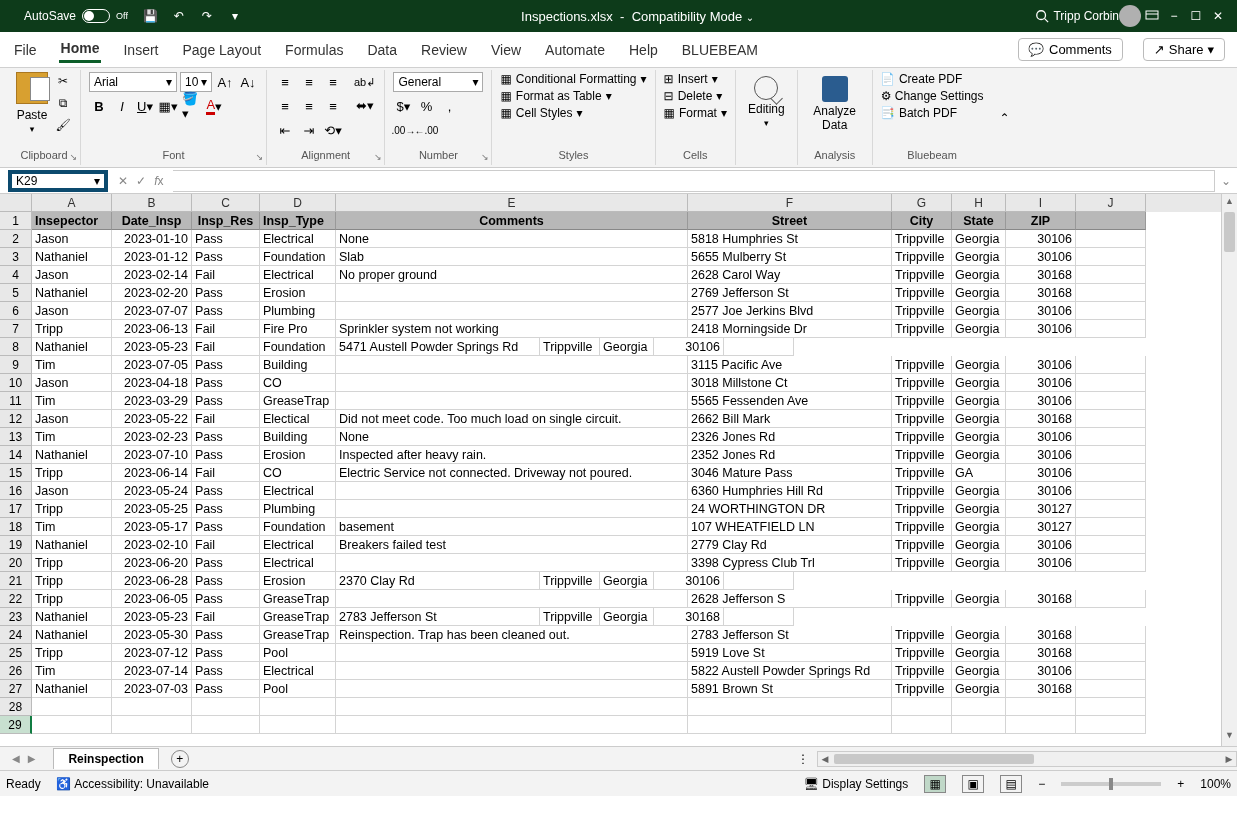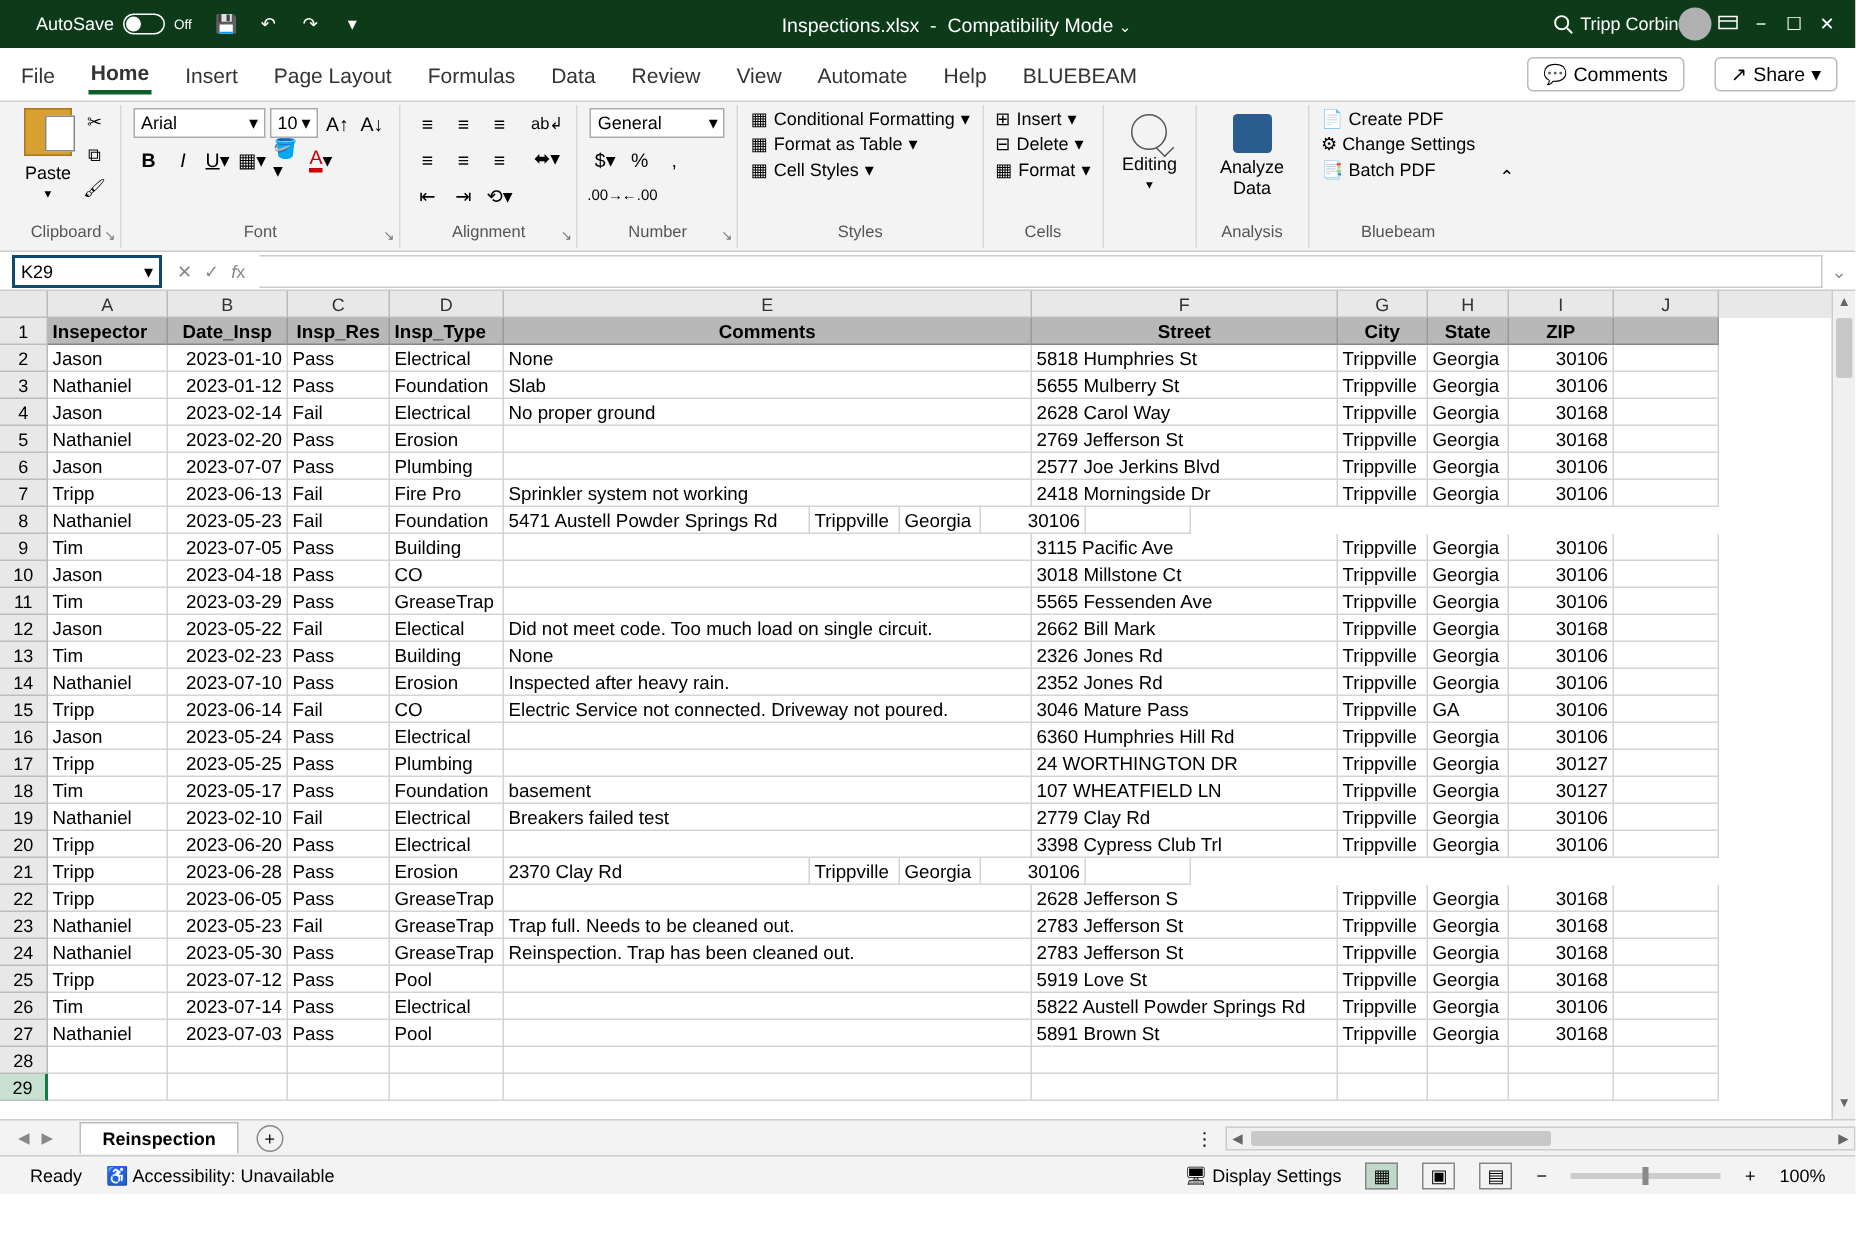--- a/index.html
+++ b/index.html
@@ -52,21 +52,21 @@
 .edit-big, .analyze-big { display: flex; flex-direction: column; align-items: center; gap: 2px; font-size: 12px; padding: 4px 4px; }
 .edit-icon { width: 24px; height: 24px; border: 1.5px solid #555; border-radius: 50%; position: relative; }
 .edit-icon::after{content:"";position:absolute;width:8px;height:8px;border-right:1.5px solid #555;border-bottom:1.5px solid #555;transform:rotate(45deg);bottom:-4px;right:-4px;}
 .analyze-icon { width: 26px; height: 26px; background: #2a5c8f; border-radius: 3px; }
 .bb-ctl { display: flex; flex-direction: column; gap: 3px; font-size: 12px; }
 .collapse-caret { display:flex; align-items:center; padding:0 8px;}
 .dlg-launcher { position: absolute; bottom: 3px; right: 3px; font-size: 9px; color: #777; }
 
 
 .fbar { display: flex; align-items: center; height: 26px; border-bottom: 1px solid #ccc; background: #fff; }
-.namebox { width: 100px; border: 2px solid #0c4a6e; height: 22px; margin-left: 8px; padding: 0 4px; display: flex; align-items: center; justify-content: space-between; font-size: 12px; }
+.namebox { width: 100px; border: 4px solid #0c4a6e; height: 22px; margin-left: 8px; padding: 0 4px; display: flex; align-items: center; justify-content: space-between; font-size: 12px; }
 .fx-btns { display: flex; gap: 8px; margin: 0 10px; color: #888; }
 .fx-input { flex: 1; border: 1px solid #ccc; border-left:none; height: 22px; }
 
 
 .grid-wrap { position: relative; height: 552px; overflow: hidden; background:#fff; }
 .selectall { position:absolute; top:0; left:0; width:32px; height:18px; background:#e8e8e8; border-right:1px solid #bbb; border-bottom:1px solid #bbb;}
 .colheads { position:absolute; top:0; left:32px; right:16px; height:18px; display:flex; background:#e8e8e8; }
 .colhead { border-right:1px solid #bbb; border-bottom:1px solid #bbb; text-align:center; font-size:12px; display:flex; align-items:center; justify-content:center; color:#333;}
 .rowheads { position:absolute; top:18px; left:0; width:32px; display:flex; flex-direction:column;}
 .rowhead { height:18px; border-right:1px solid #bbb; border-bottom:1px solid #bbb; background:#e8e8e8; text-align:center; font-size:12px; display:flex; align-items:center; justify-content:center;}
@@ -86,21 +86,21 @@
 .sheettabs { height: 24px; background:#f3f3f3; border-top:1px solid #ccc; display:flex; align-items:center;}
 .navarrows { display:flex; gap:8px; padding:0 12px; color:#888; font-size:10px;}
 .sheettab { padding:3px 14px; background:#fff; border:1px solid #bbb; border-bottom:none; font-weight:bold; font-size:12px; margin-left:6px;}
 .addsheet { margin-left:12px; width:18px; height:18px; border:1px solid #888; border-radius:50%; display:flex; align-items:center; justify-content:center; font-size:12px;}
 .hscroll { flex:0 0 auto; margin-left:auto; height:16px; width:420px; background:#f0f0f0; border:1px solid #ccc; position:relative; display:flex; align-items:center;}
 .hscroll .arr{width:14px;text-align:center;font-size:9px;color:#666;}
 .hscroll-track{flex:1;position:relative;height:100%;}
 .hscroll-thumb{position:absolute;left:2px;top:2px;height:10px;width:200px;background:#c8c8c8;border-radius:2px;}
 
 
-.statusbar { height:26px; background:#f3f3f3; border-top:1px solid #ccc; display:flex; align-items:center; padding:0 20px; font-size:12px; gap:16px;}
+.statusbar { height:26px; background:#f3f3f3; border-top:1px solid #ccc; display:flex; align-items:center; padding:0 6px; font-size:12px; gap:16px;}
 .statusbar .spacer{flex:1;}
 .view-btn { width:22px; height:18px; border:1px solid #888; display:flex; align-items:center; justify-content:center;}
 .view-btn.active{background:#c0d8c8;}
 .zoom-slider{width:100px;height:4px;background:#ccc;position:relative;}
 .zoom-slider::after{content:"";position:absolute;top:-4px;left:48px;width:4px;height:12px;background:#888;}
 svg { display:block; }
 </style>
 </head>
 <body>
 
@@ -629,21 +629,20 @@
         <div class="cell" style="width: 60px;">Trippville</div>
         <div class="cell" style="width: 54px;">Georgia</div>
         <div class="cell right" style="width: 70px;">30168</div>
         <div class="cell" style="width: 70px;"></div>
       </div>
       <div class="row">
         <div class="cell" style="width: 80px;">Nathaniel</div>
         <div class="cell right" style="width: 80px;">2023-05-23</div>
         <div class="cell" style="width: 68px;">Fail</div>
         <div class="cell" style="width: 76px;">GreaseTrap</div>
-        <div class="cell" style="width: 352px;">Trap full. Needs to be cleaned out.</div>
         <div class="cell" style="width: 204px;">2783 Jefferson St</div>
         <div class="cell" style="width: 60px;">Trippville</div>
         <div class="cell" style="width: 54px;">Georgia</div>
         <div class="cell right" style="width: 70px;">30168</div>
         <div class="cell" style="width: 70px;"></div>
       </div>
       <div class="row">
         <div class="cell" style="width: 80px;">Nathaniel</div>
         <div class="cell right" style="width: 80px;">2023-05-30</div>
         <div class="cell" style="width: 68px;">Pass</div>

